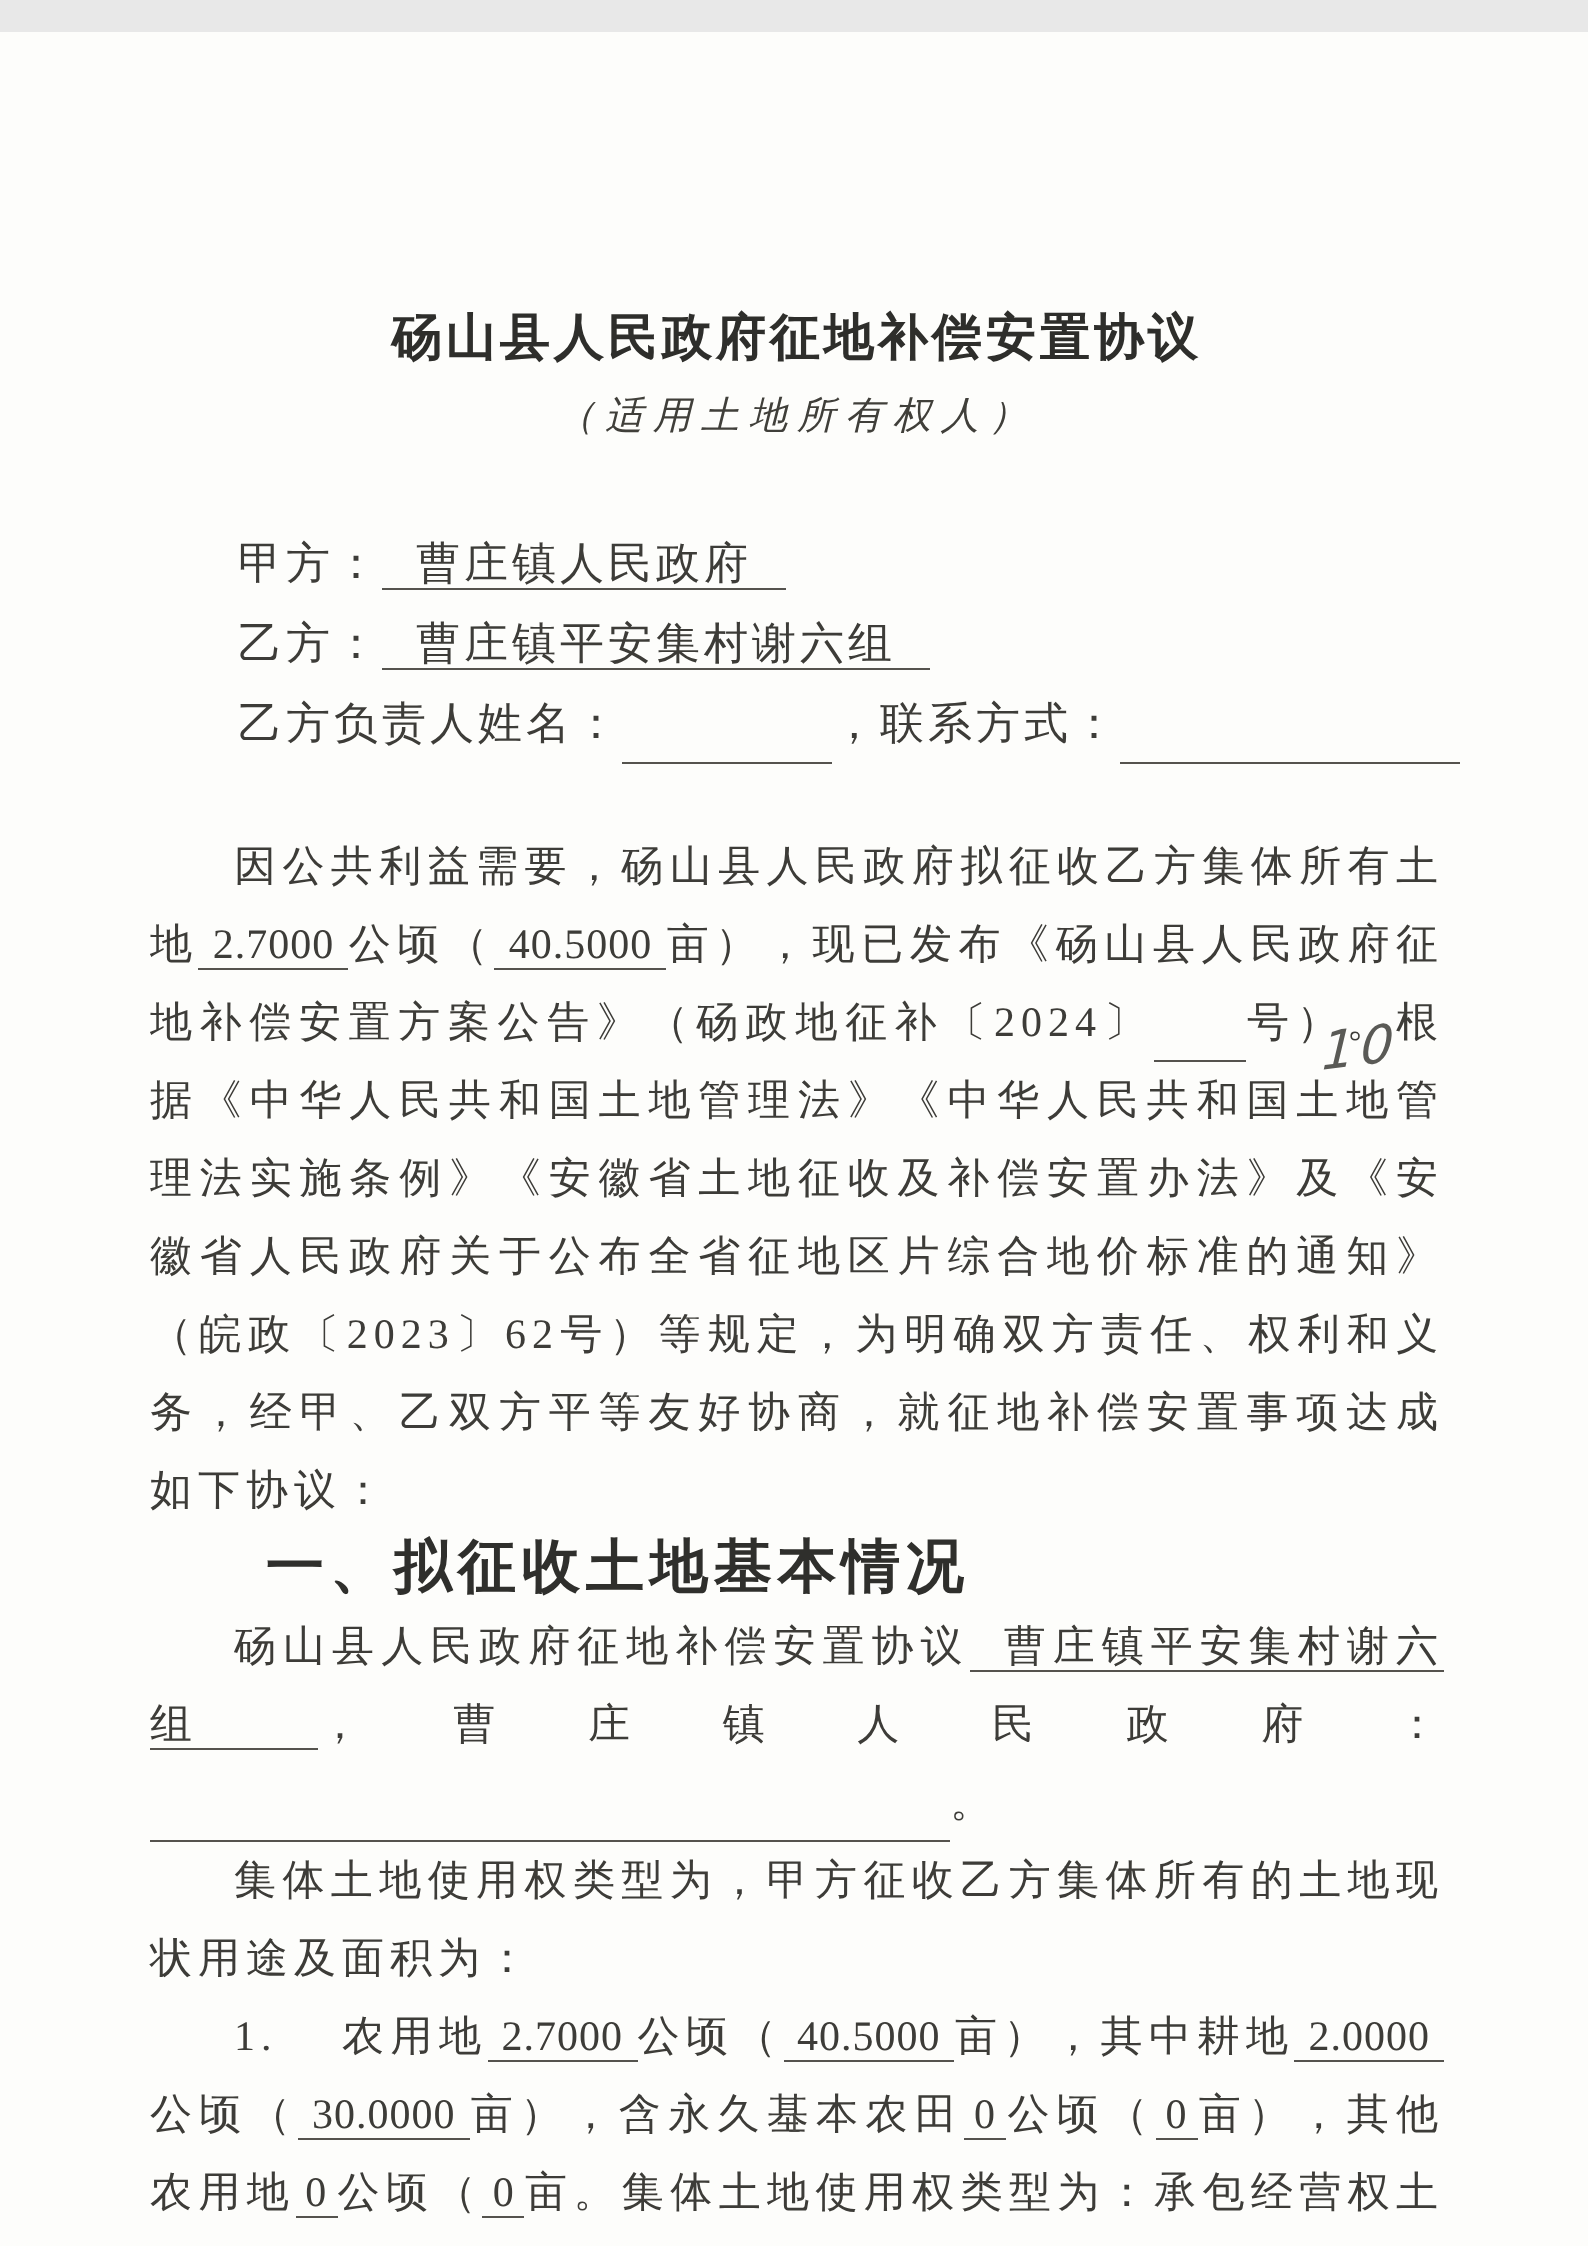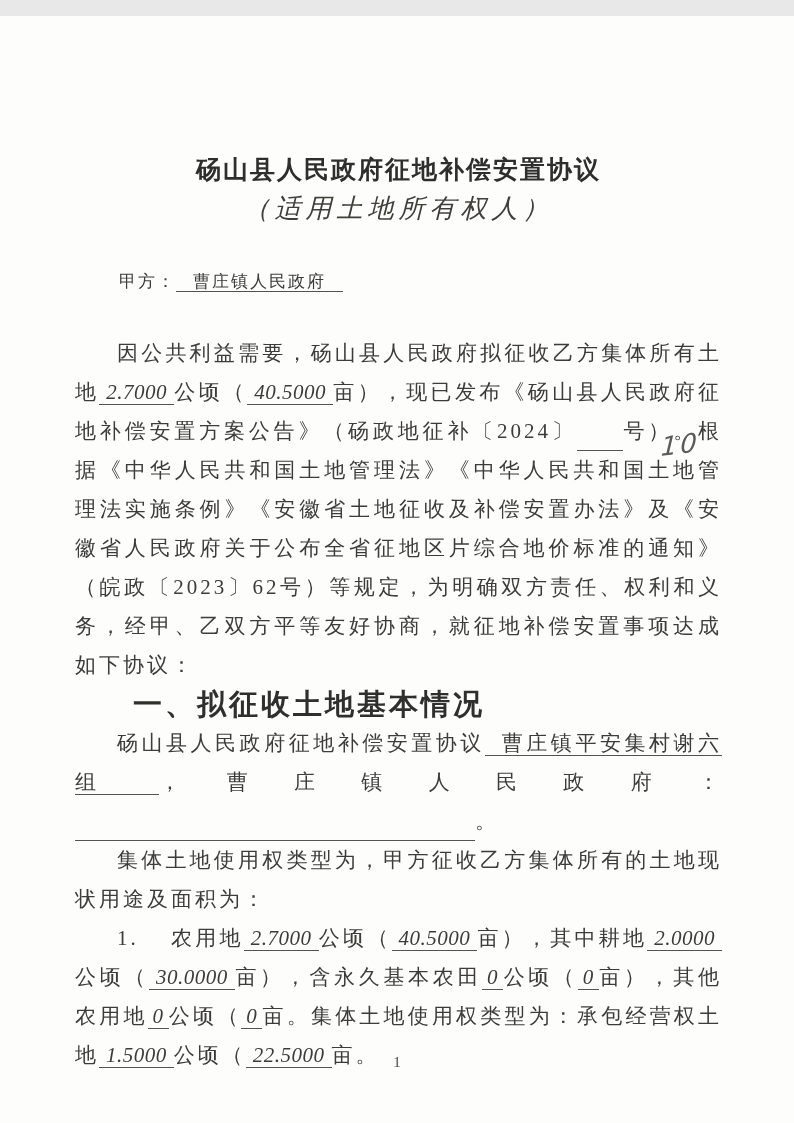--- a/index.html
+++ b/index.html
@@ -7,42 +7,42 @@
     width:794px; height:1123px; margin:16px auto; background:#fdfdfb;
     color:#3d3c38; position:relative; box-sizing:border-box;
     padding:137px 72px 0 75px;
     font-family:"Liberation Serif","DejaVu Serif",serif;
   }
   .title {
     margin:0; text-align:center; font-size:25px; font-weight:bold;
     letter-spacing:2px; color:#2e2e2b; line-height:34px;
   }
   .subtitle {
-    text-align:center; font-size:26px; font-style:italic;
+    text-align:center; font-size:19px; font-style:italic;
     letter-spacing:5px; margin-top:9px; color:#403f3a; line-height:26px;
   }
-  .parties { margin-top:40px; padding-left:44px; font-size:17px; line-height:40px; letter-spacing:2px; }
+  .parties { margin-top:40px; padding-left:44px; font-size:22px; line-height:40px; letter-spacing:2px; }
   .party-line { white-space:nowrap; }
   .u { border-bottom:1.5px solid #55534e; }
   .pad-wide { padding:0 17px; }
   .pad-num { padding:0 7px; }
   .pad-num-sm { padding:0 5px; }
   .blank { display:inline-block; border-bottom:1.5px solid #55534e; height:26px; vertical-align:bottom; }
   .w105 { width:105px; } .w170 { width:170px; } .w400 { width:400px; }
   .para {
     margin:0; font-size:21px; line-height:39px; letter-spacing:3px;
     text-align:justify; text-indent:2em; color:#3d3c38;
   }
   .intro-block { margin-top:32px; }
   .heading {
     margin:0; font-size:29px; font-weight:bold; line-height:39px;
     letter-spacing:3px; text-indent:2em; color:#2f2f2c;
     font-family:"Liberation Sans","DejaVu Sans",sans-serif;
   }
-  .num { letter-spacing:0.5px;font-style:italic; }
+  .num { letter-spacing:0.5px; }
   .item-num { margin-right:32px; }
   .docno {
     display:inline-block; width:46px; text-align:center; height:26px;
     vertical-align:bottom; position:relative;
   }
   .handwritten {
     font-family:"DejaVu Sans",sans-serif; font-style:italic; font-weight:300;
     font-size:26px; color:#5a5a56; display:inline-block;
     transform:rotate(-7deg) skewX(-10deg); position:relative; top:4px;
   }
@@ -56,20 +56,26 @@
 
 <div class="page">
 
   <h1 class="title">砀山县人民政府征地补偿安置协议</h1>
   <div class="subtitle">（适用土地所有权人）</div>
 
   <div class="parties">
     <div class="party-line">
       <span>甲方：</span><span class="u pad-wide">曹庄镇人民政府</span>
     </div>
+    <div class="party-line">
+      <span>乙方：</span><span class="u pad-wide">曹庄镇平安集村谢六组</span>
+    </div>
+    <div class="party-line">
+      <span>乙方负责人姓名：</span><span class="blank w105"></span><span>，联系方式：</span><span class="blank w170"></span>
+    </div>
   </div>
 
   <div class="intro-block">
     <p class="para"><span>因公共利益需要，砀山县人民政府拟征收乙方集体所有土地</span><span class="u num pad-num">2.7000</span><span>公顷（</span><span class="u num pad-num">40.5000</span><span>亩），现已发布《砀山县人民政府征地补偿安置方案公告》（砀政地征补〔2024〕</span><span class="docno u"><span class="handwritten">10</span></span><span>号）。根据《中华人民共和国土地管理法》《中华人民共和国土地管理法实施条例》《安徽省土地征收及补偿安置办法》及《安徽省人民政府关于公布全省征地区片综合地价标准的通知》（皖政〔2023〕62号）等规定，为明确双方责任、权利和义务，经甲、乙双方平等友好协商，就征地补偿安置事项达成如下协议：</span></p>
   </div>
 
   <h2 class="heading">一、拟征收土地基本情况</h2>
 
   <p class="para"><span>砀山县人民政府征地补偿安置协议</span><span class="u pad-wide">曹庄镇平安集村谢六组</span><span>，曹庄镇人民政府：</span><span class="blank w400"></span><span>。</span></p>
 

